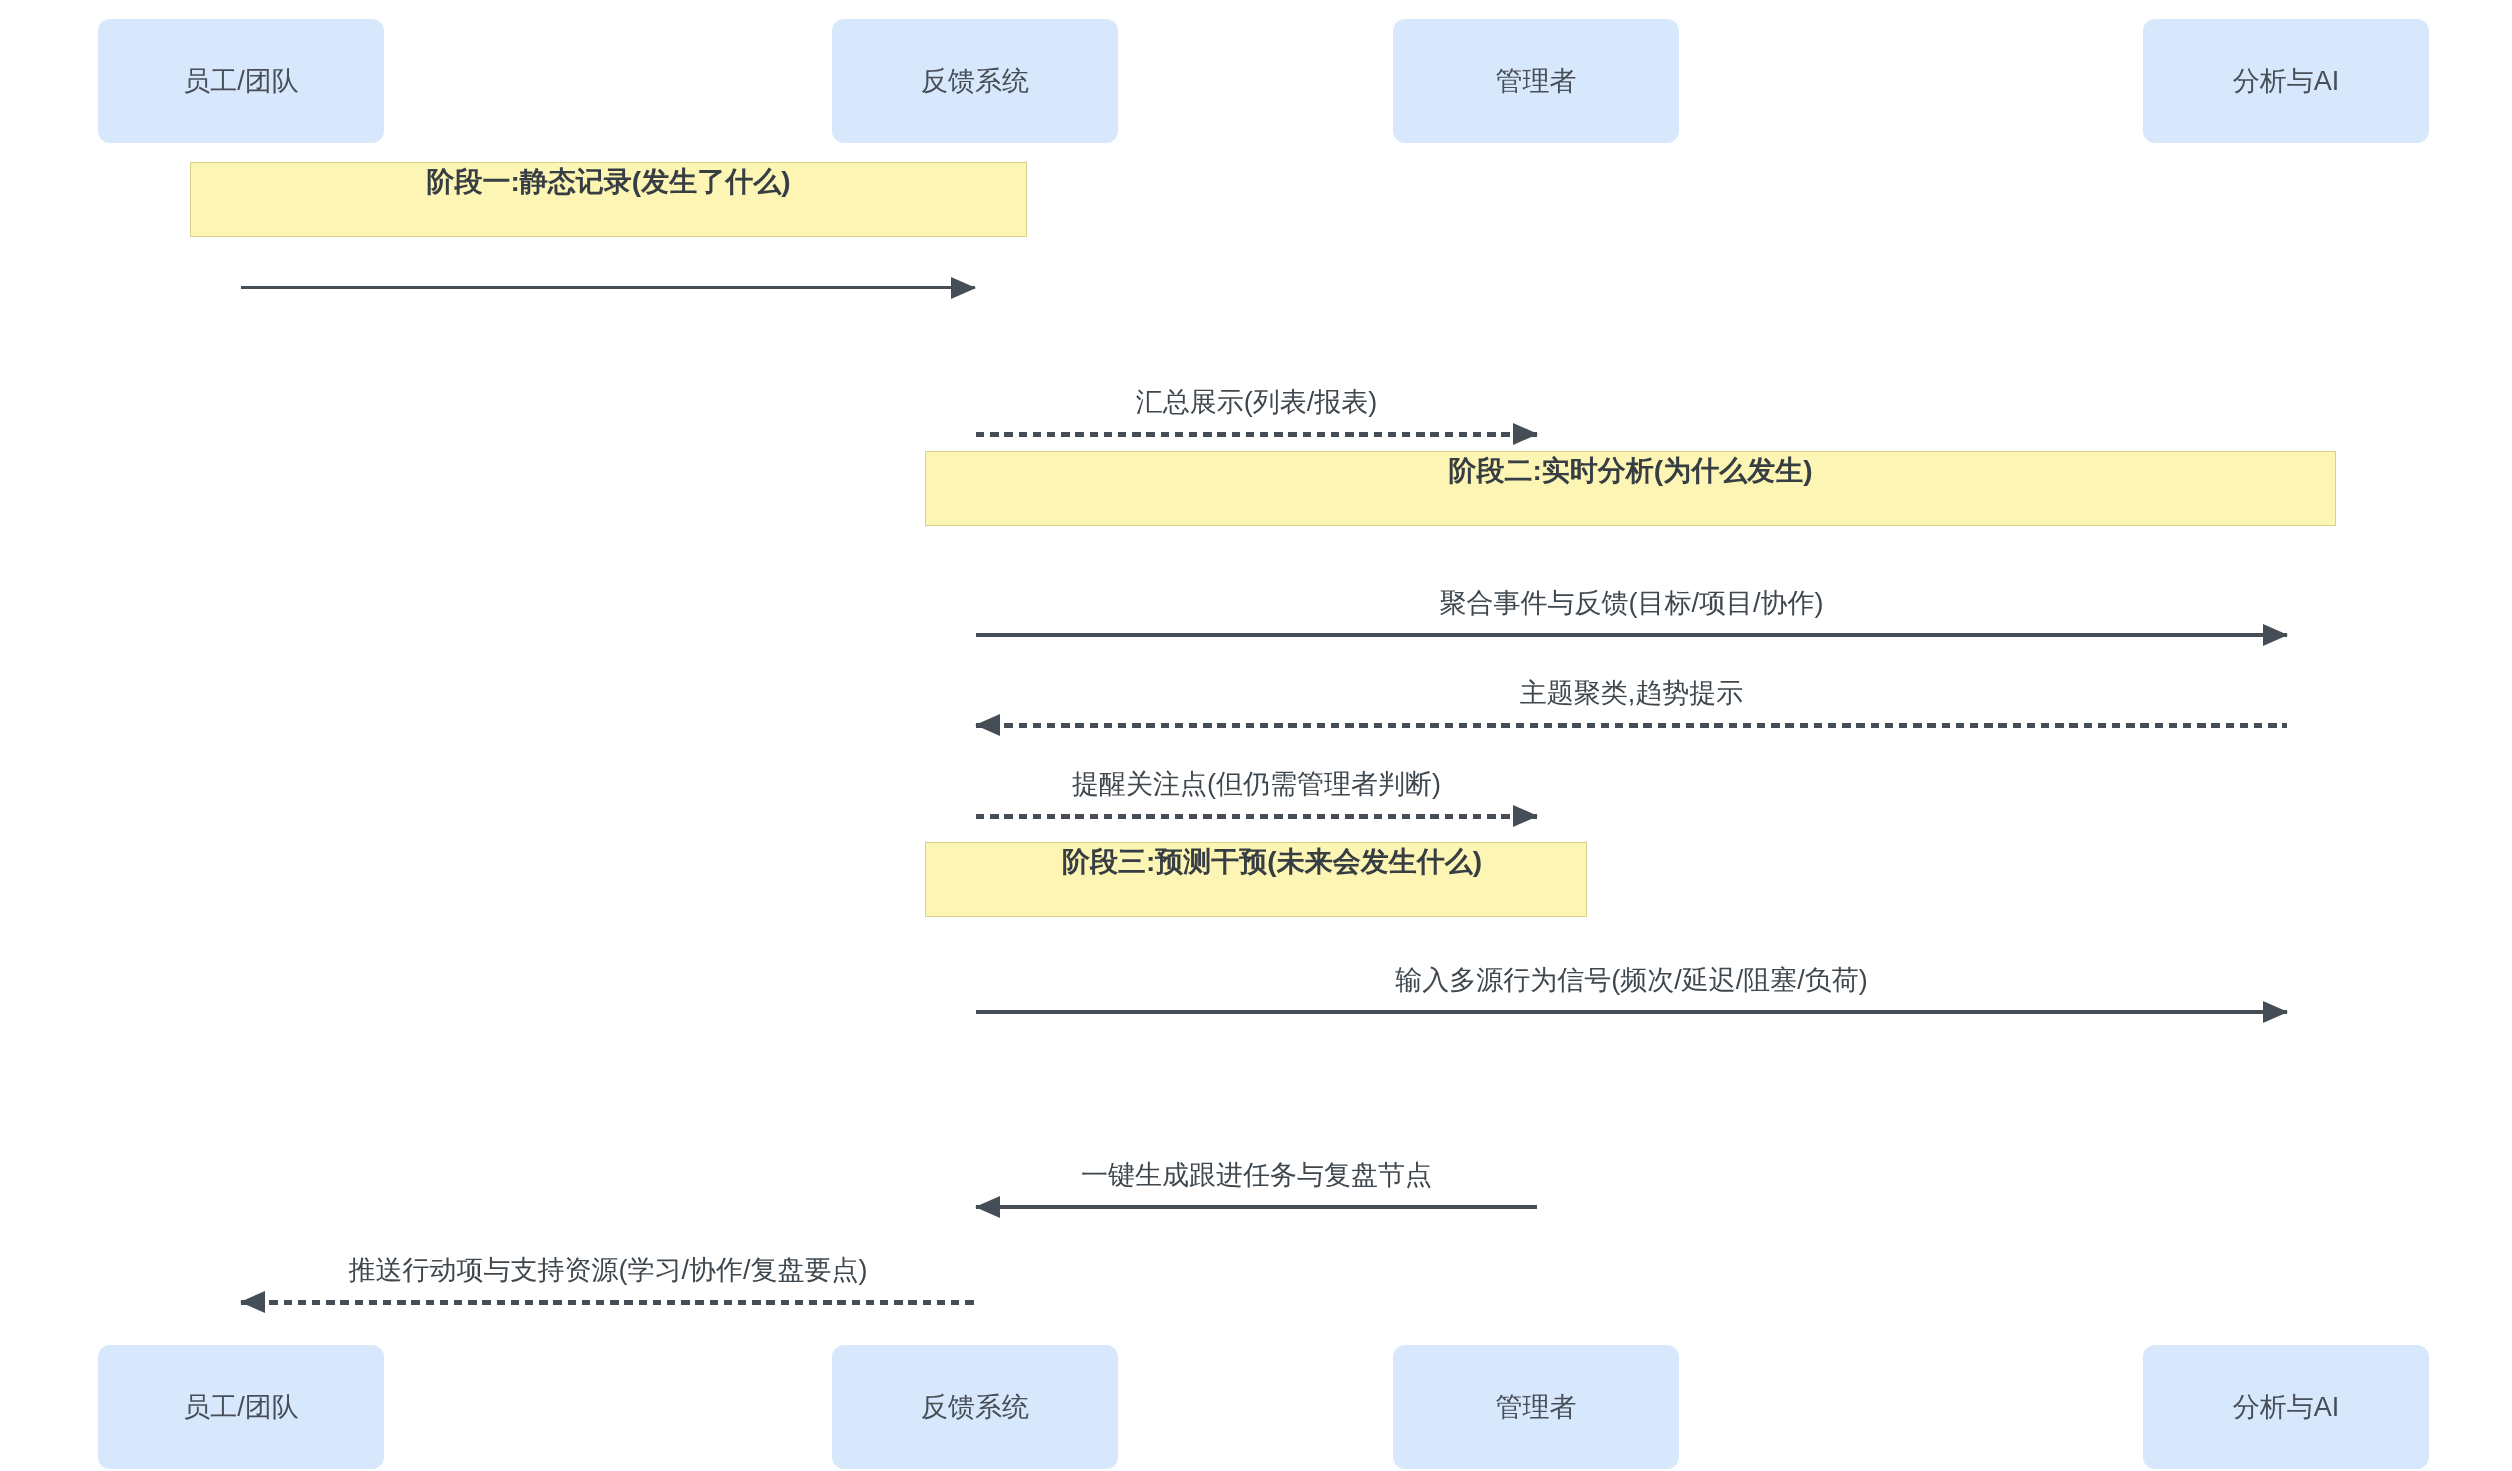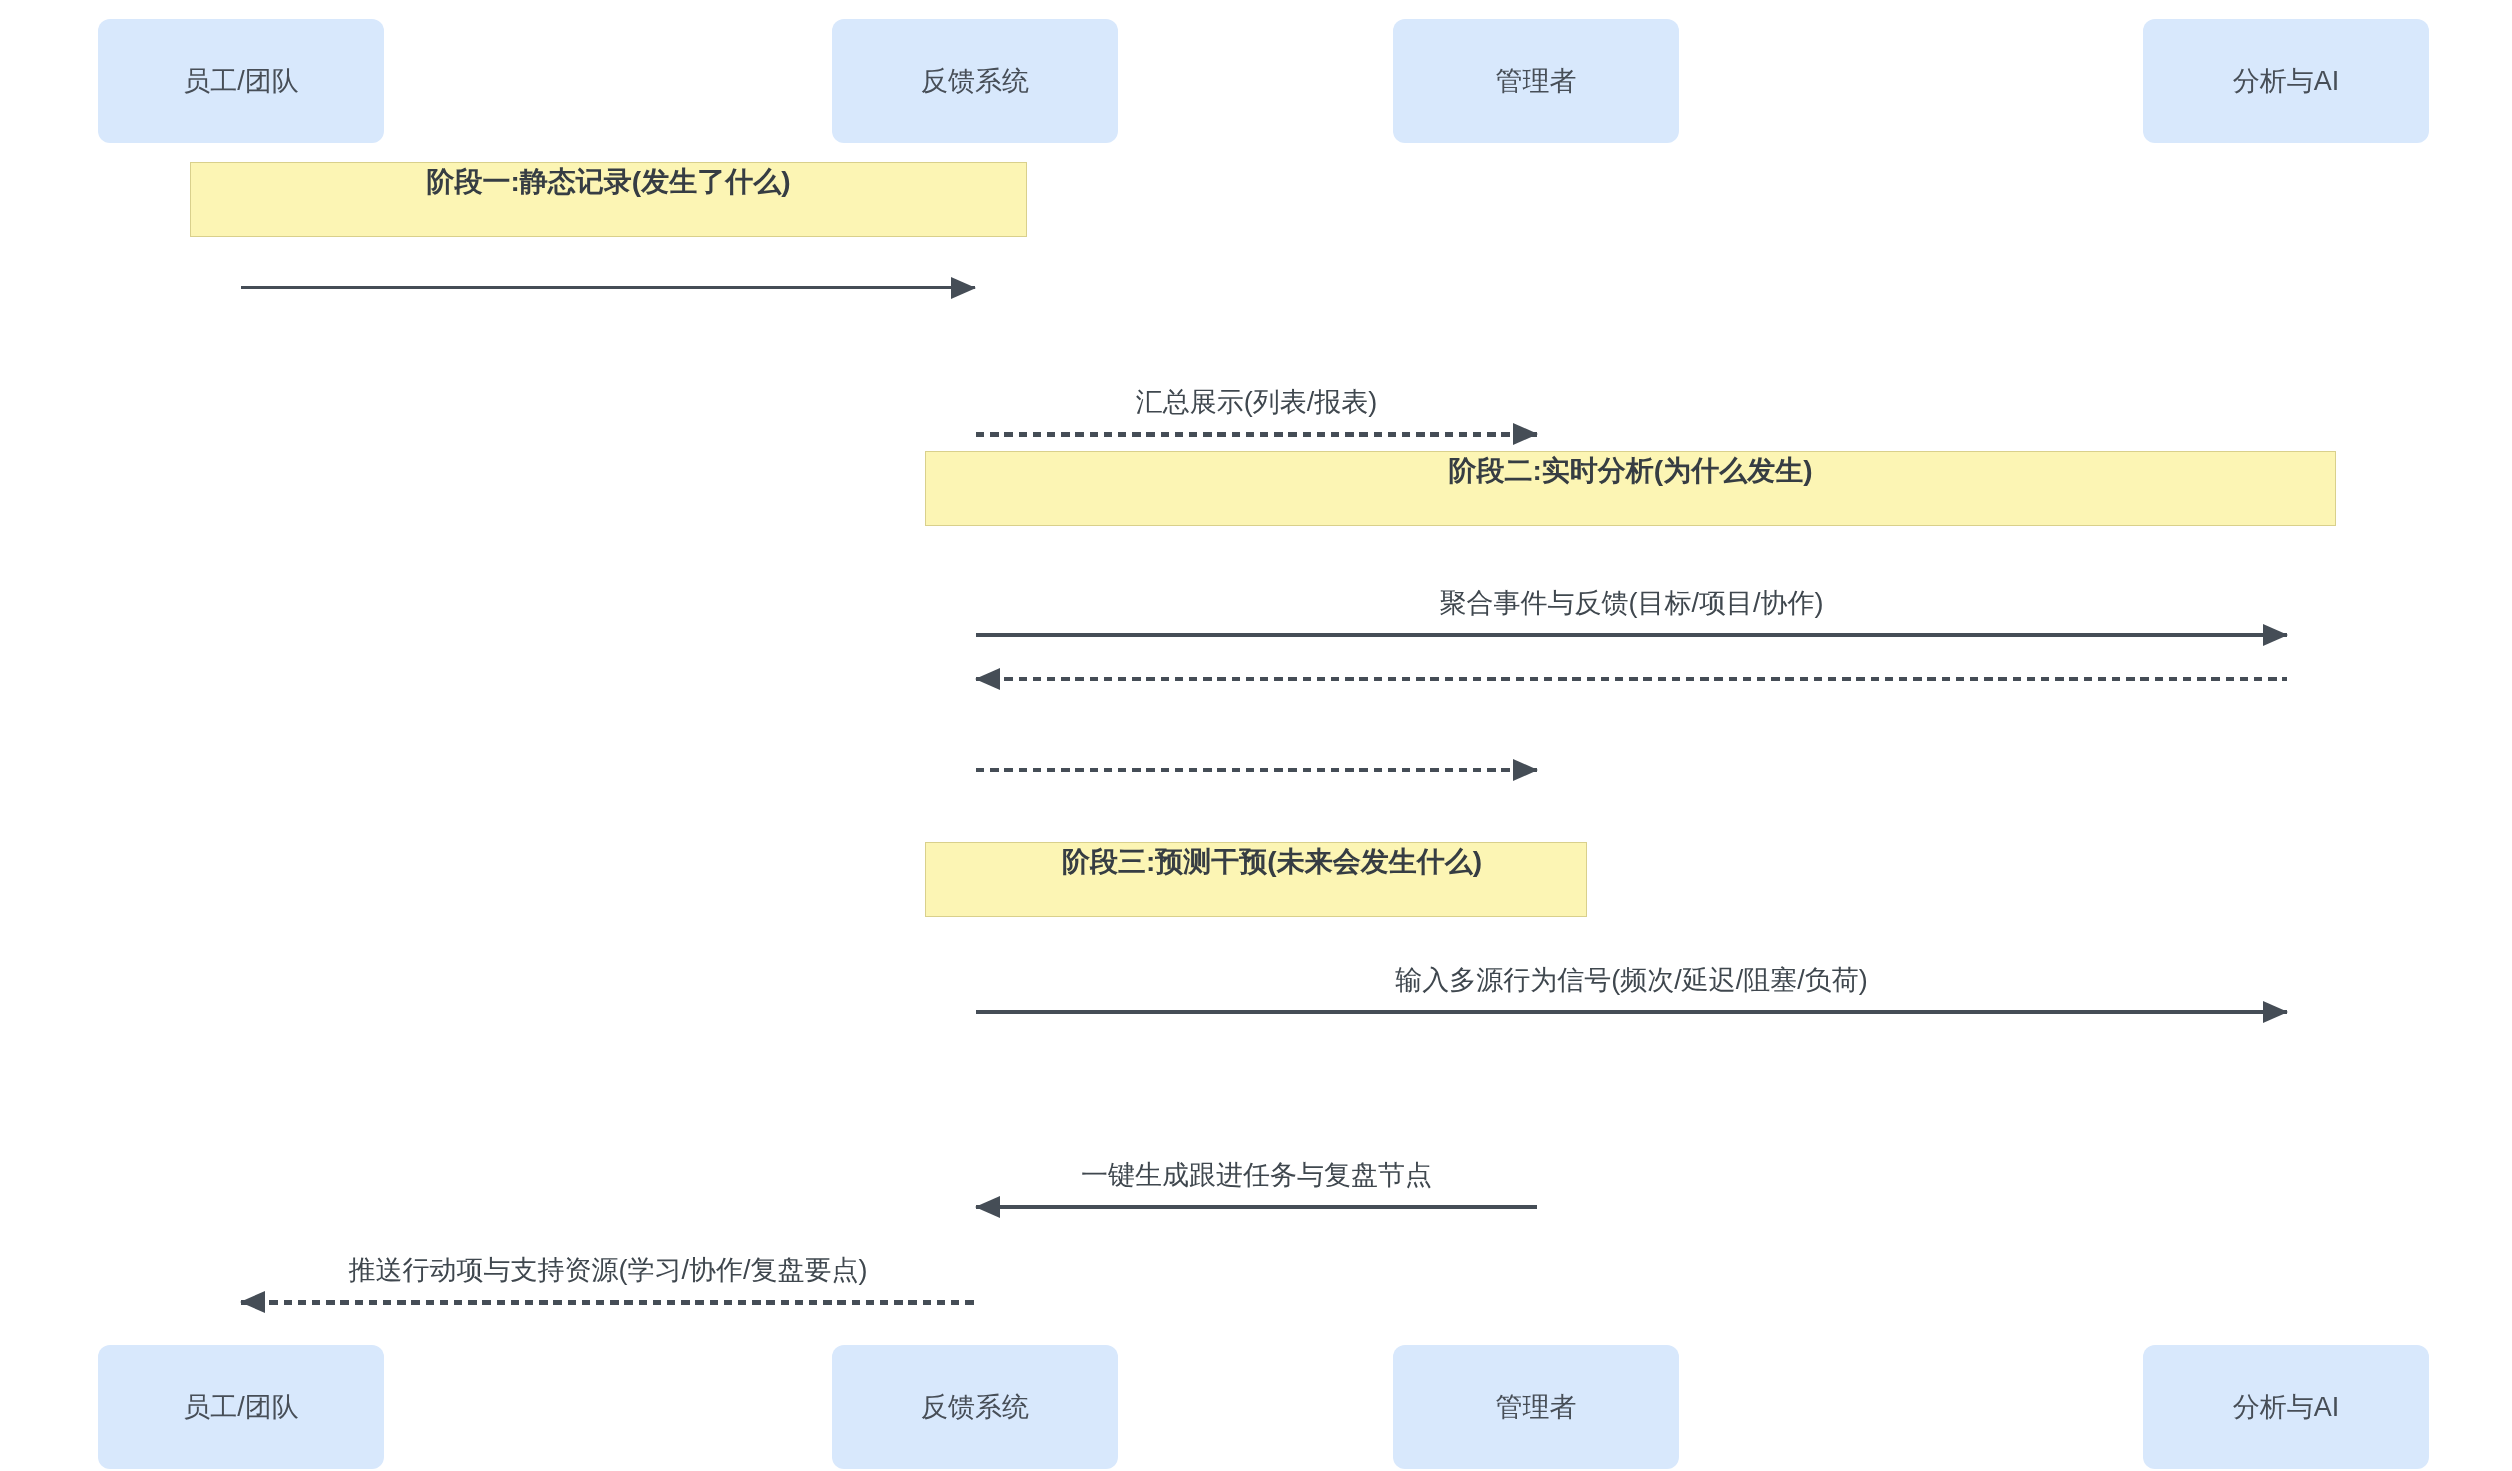--- a/index.html
+++ b/index.html
@@ -138,26 +138,28 @@
   </div>
 
   <div class="msg m3">
     <div class="msg-label">聚合事件与反馈(目标/项目/协作)</div>
     <div class="track solid">
       <i class="head right"></i>
     </div>
   </div>
 
   <div class="msg m4">
+    <div class="msg-label">主题聚类,趋势提示</div>
     <div class="track dotted">
       <i class="head left"></i>
     </div>
   </div>
 
   <div class="msg m5">
+    <div class="msg-label">提醒关注点(但仍需管理者判断)</div>
     <div class="track dotted">
       <i class="head right"></i>
     </div>
   </div>
 
   <div class="msg m6">
     <div class="msg-label">输入多源行为信号(频次/延迟/阻塞/负荷)</div>
     <div class="track solid">
       <i class="head right"></i>
     </div>

